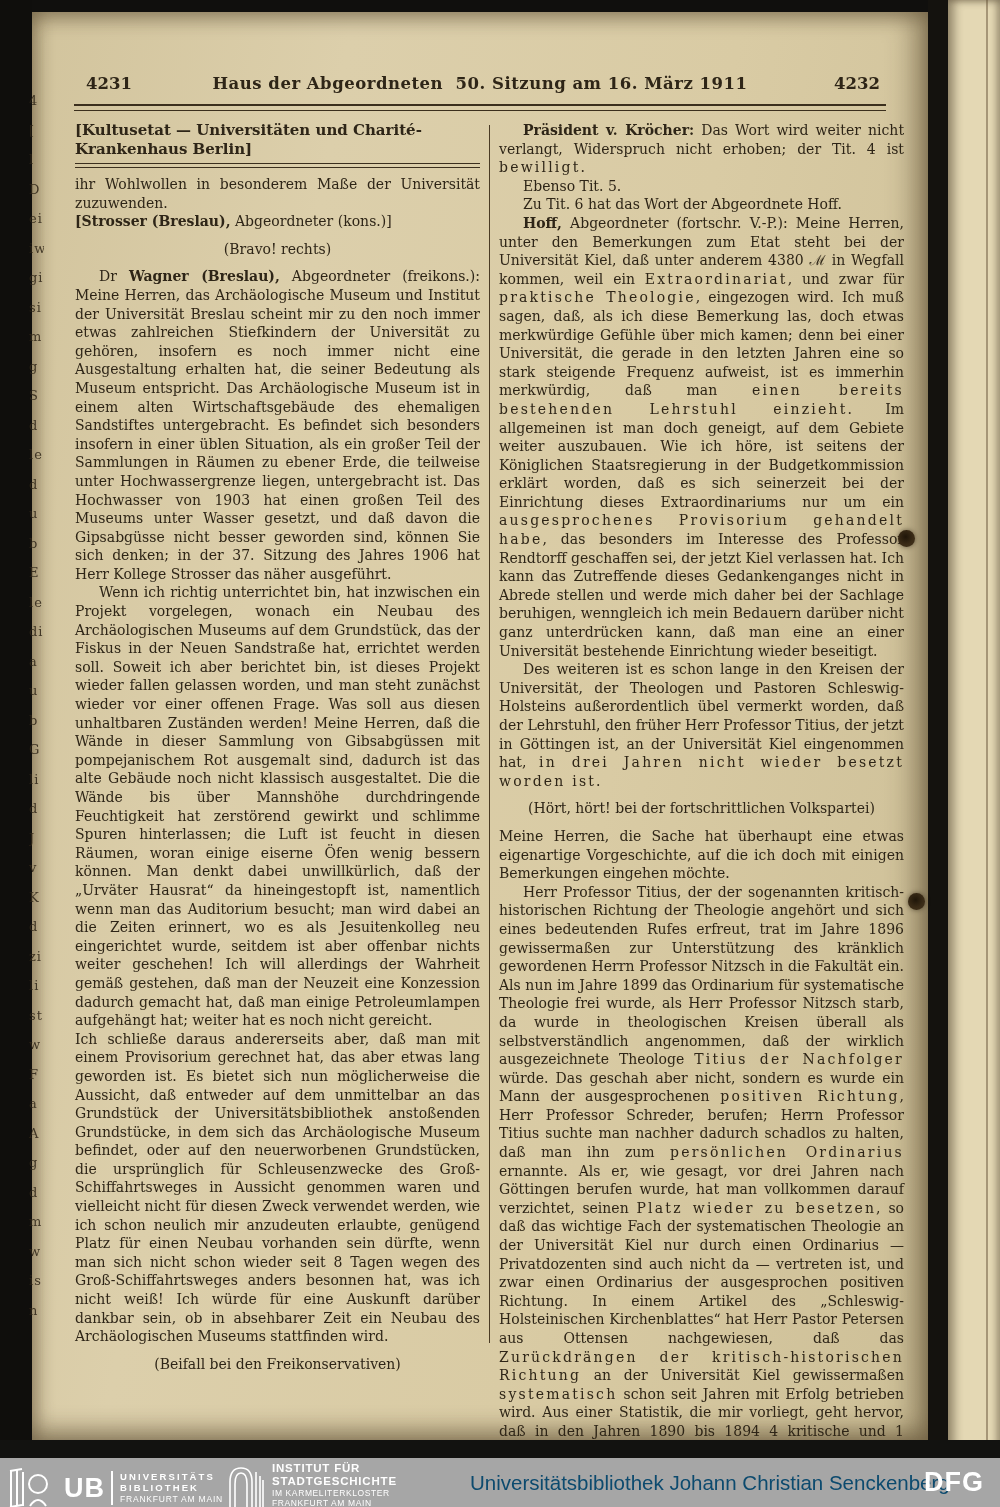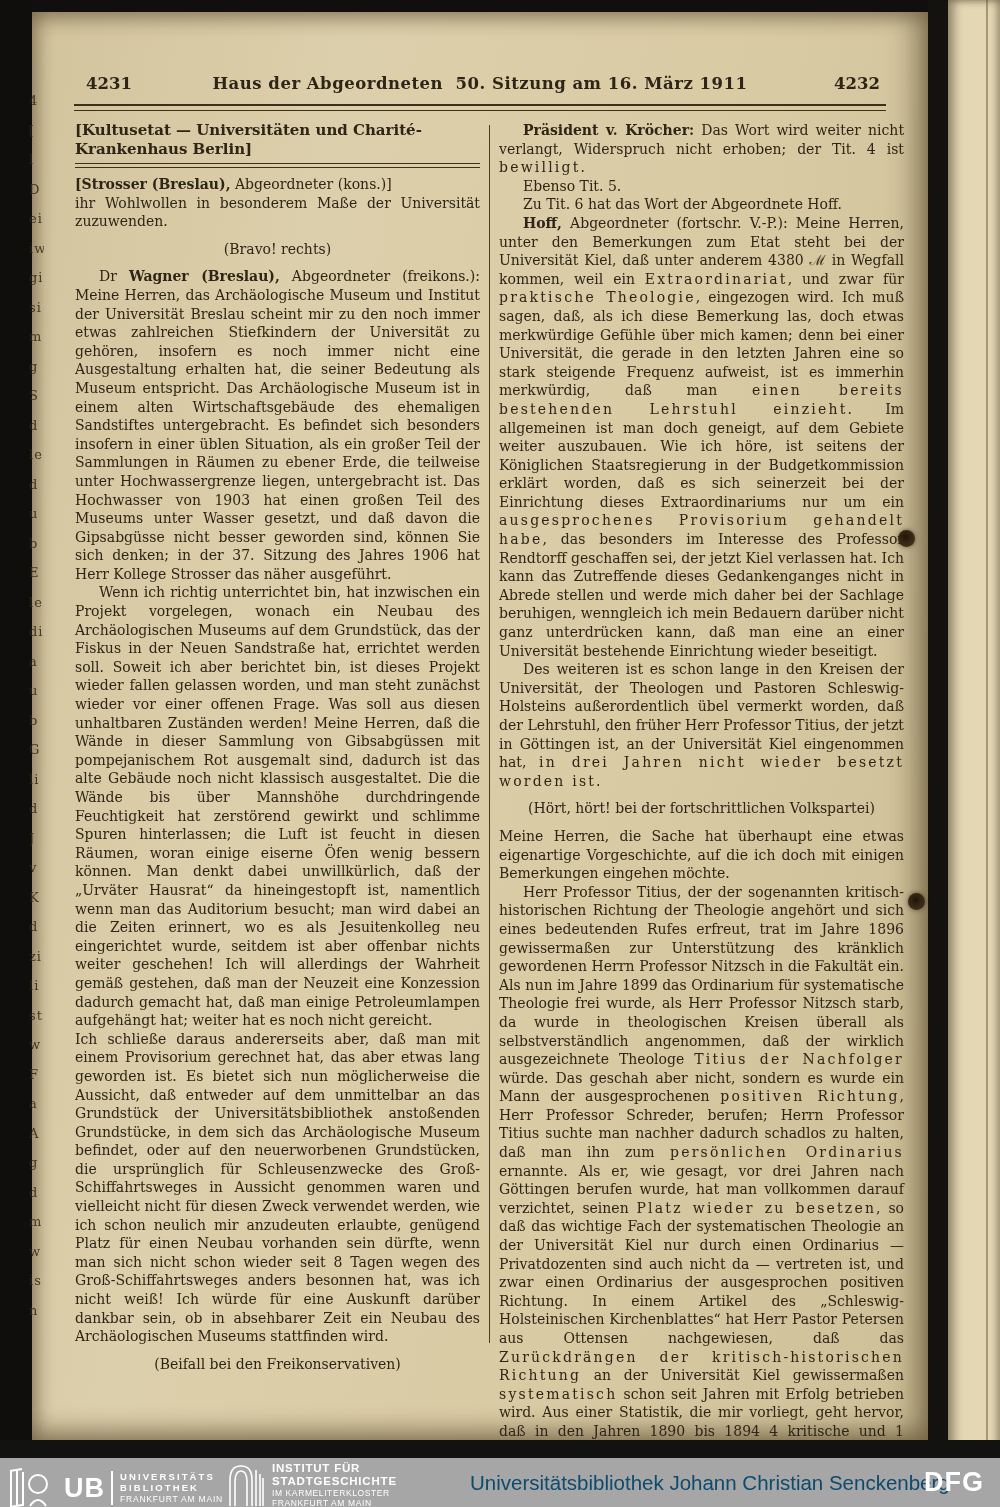--- a/index.html
+++ b/index.html
@@ -65,21 +65,21 @@
   .footer-bar{
     position:absolute;left:0;top:1458px;width:1000px;height:49px;background:#a6a6a6;
     font-family:"Liberation Sans","DejaVu Sans",sans-serif;color:#fff;
   }
   .ub-logo{position:absolute;left:8px;top:10px;display:flex;align-items:center;height:40px;}
   .ub-cols{margin-right:4px;}
   .ub-abbr{font-size:27px;font-weight:bold;letter-spacing:1px;line-height:40px;}
   .ub-div{width:2px;height:34px;background:#fff;margin:0 7px 0 6px;}
   .ub-lines{display:flex;flex-direction:column;font-size:9.5px;letter-spacing:2.1px;line-height:11.5px;font-weight:bold;}
   .ub-lines span:last-child{letter-spacing:.8px;font-weight:normal;font-size:8.5px;}
-  .inst-logo{position:absolute;left:228px;top:4px;display:flex;align-items:center;}
+  .inst-logo{position:absolute;left:228px;top:4px;display:flex;align-items:flex-end;}
   .inst-arch{margin-right:8px;}
   .inst-bold{font-size:11.5px;font-weight:bold;letter-spacing:.8px;line-height:13px;}
   .inst-small{font-size:8.5px;letter-spacing:.6px;line-height:10px;}
   .senckenberg{position:absolute;left:470px;top:0;height:49px;line-height:49px;font-size:20.5px;color:#0c4a6e;}
   .dfg{position:absolute;right:16px;top:0;height:49px;line-height:49px;font-size:27px;font-weight:800;letter-spacing:1px;}
 </style>
 </head>
 <body>
 
 <div class="strip-top"></div>
@@ -139,22 +139,22 @@
     <span class="pg-no-left">4231</span>
     <span class="pg-title">Haus der Abgeordneten&nbsp; 50. Sitzung am 16. März 1911</span>
     <span class="pg-no-right">4232</span>
   </div>
   <div class="header-rule"></div>
 
   <div class="columns">
     <div class="col">
         <div class="section-heading"><span class="b">[Kultusetat — Universitäten und Charité-Krankenhaus Berlin]</span></div>
         <div class="dbl-rule"></div>
+        <div class="blk flush"><span>ihr Wohlwollen in besonderem Maße der Universität zuzuwenden.</span></div>
         <div class="blk flush"><span class="b">[Strosser (Breslau),</span><span> Abgeordneter (kons.)]</span></div>
-        <div class="blk flush"><span>ihr Wohlwollen in besonderem Maße der Universität zuzuwenden.</span></div>
         <div class="stage"><span>(Bravo! rechts)</span></div>
         <div class="blk ind"><span>Dr </span><span class="b">Wagner (Breslau),</span><span> Abgeordneter (freikons.): Meine Herren, das Archäologische Museum und Institut der Universität Breslau scheint mir zu den noch immer etwas zahlreichen Stiefkindern der Universität zu gehören, insofern es noch immer nicht eine Ausgestaltung erhalten hat, die seiner Bedeutung als Museum entspricht. Das Archäologische Museum ist in einem alten Wirtschaftsgebäude des ehemaligen Sandstiftes untergebracht. Es befindet sich besonders insofern in einer üblen Situation, als ein großer Teil der Sammlungen in Räumen zu ebener Erde, die teilweise unter Hochwassergrenze liegen, untergebracht ist. Das Hochwasser von 1903 hat einen großen Teil des Museums unter Wasser gesetzt, und daß davon die Gipsabgüsse nicht besser geworden sind, können Sie sich denken; in der 37. Sitzung des Jahres 1906 hat Herr Kollege Strosser das näher ausgeführt.</span></div>
         <div class="blk ind"><span>Wenn ich richtig unterrichtet bin, hat inzwischen ein Projekt vorgelegen, wonach ein Neubau des Archäologischen Museums auf dem Grundstück, das der Fiskus in der Neuen Sandstraße hat, errichtet werden soll. Soweit ich aber berichtet bin, ist dieses Projekt wieder fallen gelassen worden, und man steht zunächst wieder vor einer offenen Frage. Was soll aus diesen unhaltbaren Zuständen werden! Meine Herren, daß die Wände in dieser Sammlung von Gibsabgüssen mit pompejanischem Rot ausgemalt sind, dadurch ist das alte Gebäude noch nicht klassisch ausgestaltet. Die die Wände bis über Mannshöhe durchdringende Feuchtigkeit hat zerstörend gewirkt und schlimme Spuren hinterlassen; die Luft ist feucht in diesen Räumen, woran einige eiserne Öfen wenig bessern können. Man denkt dabei unwillkürlich, daß der „Urväter Hausrat“ da hineingestopft ist, namentlich wenn man das Auditorium besucht; man wird dabei an die Zeiten erinnert, wo es als Jesuitenkolleg neu eingerichtet wurde, seitdem ist aber offenbar nichts weiter geschehen! Ich will allerdings der Wahrheit gemäß gestehen, daß man der Neuzeit eine Konzession dadurch gemacht hat, daß man einige Petroleumlampen aufgehängt hat; weiter hat es noch nicht gereicht.</span></div>
         <div class="blk flush"><span>Ich schließe daraus andererseits aber, daß man mit einem Provisorium gerechnet hat, das aber etwas lang geworden ist. Es bietet sich nun möglicherweise die Aussicht, daß entweder auf dem unmittelbar an das Grundstück der Universitätsbibliothek anstoßenden Grundstücke, in dem sich das Archäologische Museum befindet, oder auf den neuerworbenen Grundstücken, die ursprünglich für Schleusenzwecke des Groß-Schiffahrtsweges in Aussicht genommen waren und vielleicht nicht für diesen Zweck verwendet werden, wie ich schon neulich mir anzudeuten erlaubte, genügend Platz für einen Neubau vorhanden sein dürfte, wenn man sich nicht schon wieder seit 8 Tagen wegen des Groß-Schiffahrtsweges anders besonnen hat, was ich nicht weiß! Ich würde für eine Auskunft darüber dankbar sein, ob in absehbarer Zeit ein Neubau des Archäologischen Museums stattfinden wird.</span></div>
         <div class="stage"><span>(Beifall bei den Freikonservativen)</span></div>
       </div>
     <div class="col-sep"></div>
     <div class="col">
         <div class="blk ind"><span class="b">Präsident v. Kröcher:</span><span> Das Wort wird weiter nicht verlangt, Widerspruch nicht erhoben; der Tit. 4 ist </span><span class="sp">bewilligt</span><span>.</span></div>
         <div class="line"><span>Ebenso Tit. 5.</span></div>

